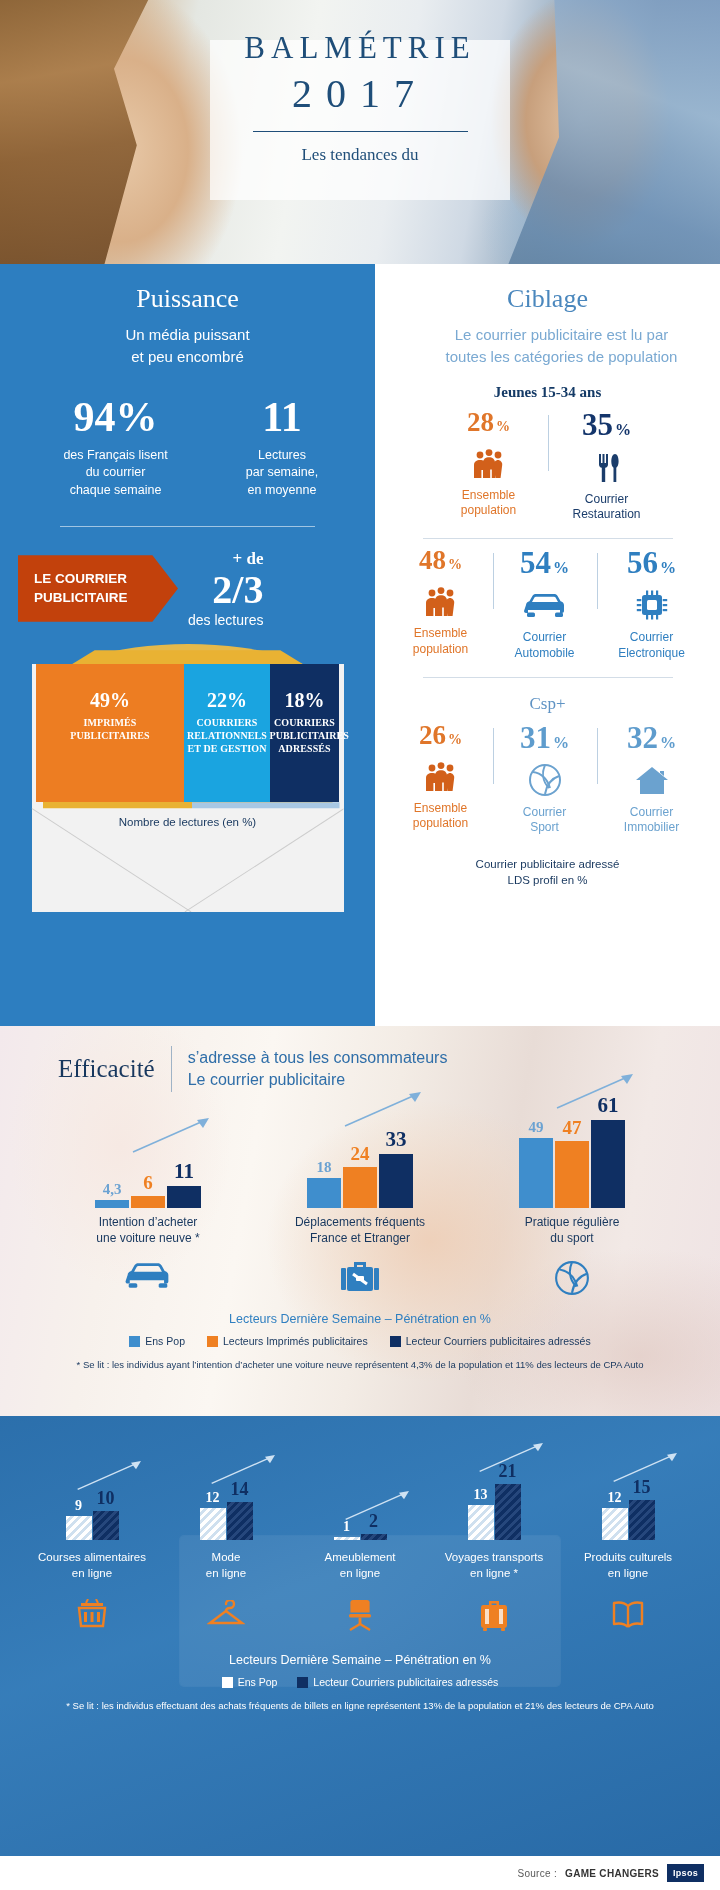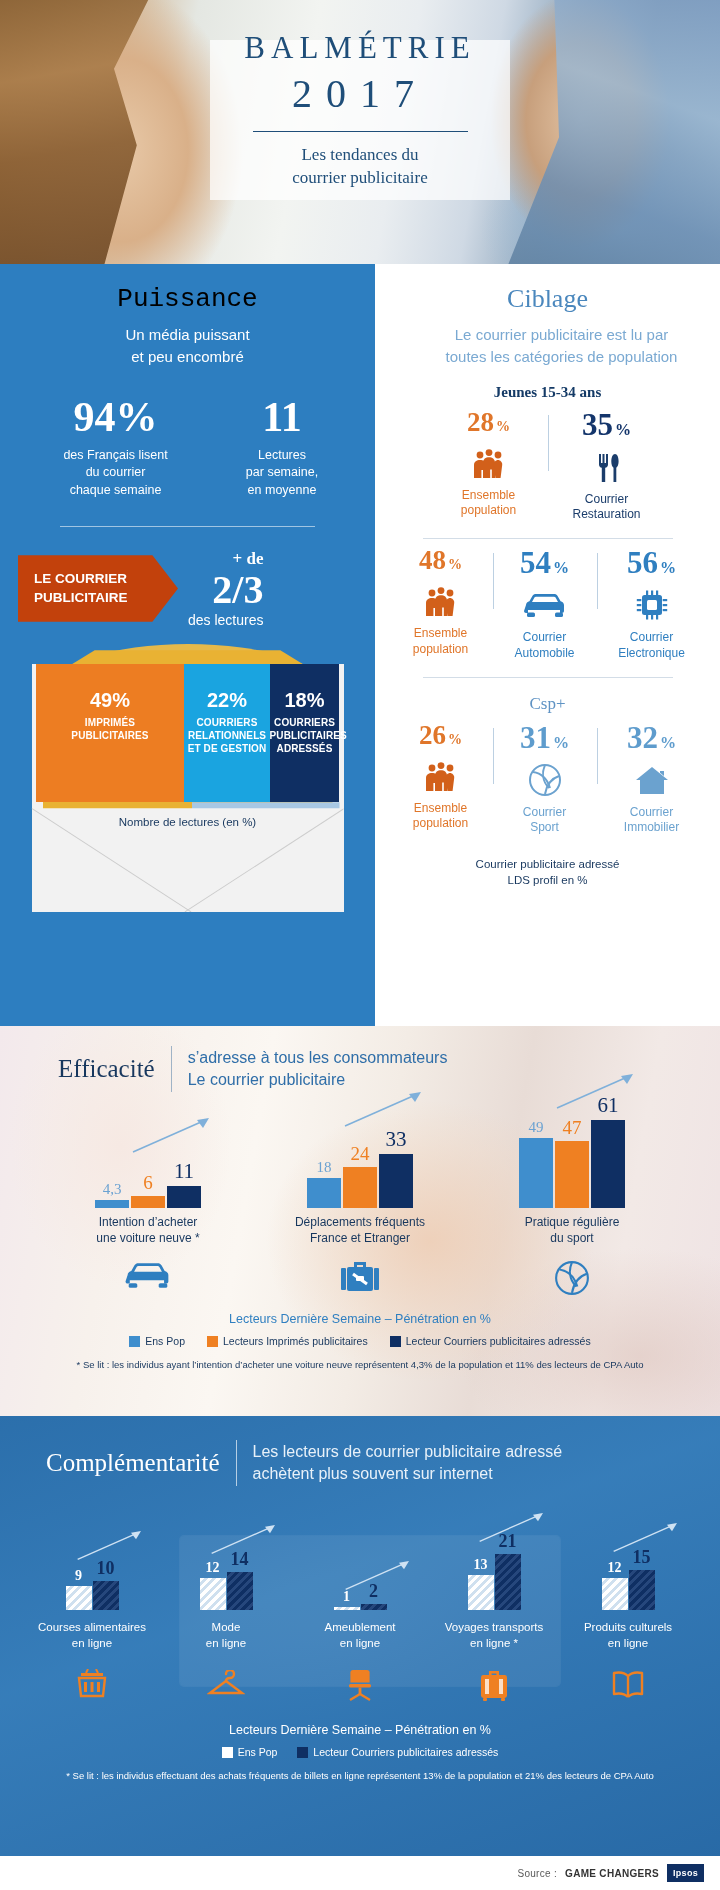--- a/index.html
+++ b/index.html
@@ -64,21 +64,21 @@
 
   
   .midband { display:flex; width:720px; height:762px; }
   .puissance { width:375px; background:#2d7ec0; position:relative; padding-top:20px; }
   .ciblage   { width:345px; background:#ffffff; position:relative; padding-top:20px; }
 
   .sec-title-serif {
     font-family:"Liberation Serif", serif; font-size:26px; text-align:center;
     font-weight:400;
   }
-  .puissance .sec-title-serif { color:#000000;font-family:Liberation Mono, monospace; }
+  .puissance .sec-title-serif { color:#ffffff; }
   .ciblage   .sec-title-serif { color:#4a87bd; }
 
   .sec-sub { text-align:center; font-size:15px; line-height:1.45; margin-top:10px; }
   .puissance .sec-sub { color:#ffffff; }
   .ciblage   .sec-sub { color:#7aa9d2;padding-left:28px; }
 
   .stat-row { display:flex; justify-content:center; margin-top:28px; gap:14px; }
   .stat-cell { text-align:center; color:#fff; }
   .stat-big {
     font-family:"Liberation Serif", serif; font-size:42px; font-weight:700; line-height:1;
@@ -106,21 +106,21 @@
     position:absolute; left:25px; top:10px; width:290px; height:228px;
     background:#e9b233;
     clip-path:polygon(18% 0, 82% 0, 100% 14%, 100% 100%, 0 100%, 0 14%);
     border-radius:6px 6px 0 0;
   }
   .env-gold2 {
     position:absolute; left:31px; top:4px; width:278px; height:210px;
     background:#e5b94b; border-radius:50% 50% 0 0 / 22% 22% 0 0;
   }
   .segs { position:absolute; left:18px; top:24px; width:304px; display:flex; height:138px; }
-  .seg { color:#fff; text-align:center; padding-top:26px; }
+  .seg { color:#fff; text-align:center; padding-top:26px;font-family:Liberation Serif, serif; }
   .seg-pct { font-size:20px; font-weight:700; line-height:1; }
   .seg-lbl { font-size:10px; font-weight:700; line-height:1.28; margin-top:7px; letter-spacing:.1px; }
   .seg-a { background:#ed7d22; width:49%; }
   .seg-b { background:#1aa4e0; width:28%; }
   .seg-c { background:#0f2f63; width:23%; }
   .seg-nm {
     position:absolute; left:174px; top:162px; width:148px; height:36px;
     background:#a8c8e4; color:#fff; font-size:10.5px; font-weight:700;
     display:flex; align-items:center; justify-content:center; line-height:1.3; text-align:center;
     clip-path:polygon(0 0, 100% 0, 100% 100%, 0 100%);
@@ -182,21 +182,21 @@
   .eff-title { font-family:"Liberation Serif", serif; font-size:25px; color:#17375e; font-weight:400; }
   .eff-vbar { width:1px; height:46px; background:#9fb3c6; margin:0 16px; }
   .eff-sub { font-size:16px; color:#2f6ea8; line-height:1.4; }
 
   .charts3 { position:relative; display:flex; justify-content:center; gap:62px; margin-top:20px; }
   .chart { width:150px; position:relative; text-align:center; }
   .bars { height:96px; display:flex; align-items:flex-end; justify-content:center; gap:2px; position:relative; }
   .bar { width:34px; position:relative; }
   .bar .val {
     position:absolute; left:50%; transform:translateX(-50%); bottom:100%;
-    font-family:"Liberation Serif", serif; font-weight:400; white-space:nowrap; margin-bottom:2px;
+    font-family:"Liberation Serif", serif; font-weight:700; white-space:nowrap; margin-bottom:2px;
   }
   .b1 { background:#3f8ecd; } .b1 .val { color:#6ba2d2; font-size:15px; }
   .b2 { background:#ef8022; } .b2 .val { color:#ef8022; font-size:19px; }
   .b3 { background:#0f2f63; } .b3 .val { color:#0f2f63; font-size:21px; }
   .arrow { position:absolute; right:8px; bottom:52px; width:84px; height:40px; pointer-events:none; }
   .chart-lbl { font-size:12px; color:#17375e; line-height:1.35; margin-top:6px; }
   .chart-ico { margin-top:14px; display:flex; justify-content:center; }
 
   .eff-legend-title { text-align:center; font-size:12.5px; color:#2f7fc0; margin-top:16px; position:relative; }
   .legend { display:flex; justify-content:center; gap:22px; margin-top:9px; position:relative; }
@@ -251,21 +251,20 @@
 <div class="page">
 
   <div class="header">
     <div class="header-photo"></div>
     <div class="header-panel"></div>
     <div class="header-text">
       <div class="h-brand">BALMÉTRIE</div>
       <div class="h-year">2017</div>
       <div class="h-rule"></div>
       <div class="h-sub">Les tendances du</div>
-      <div class="h-sub">courrier publicitaire</div>
     </div>
   </div>
 
   <div class="midband">
 
     <div class="puissance">
       <div class="sec-title-serif">Puissance</div>
       <div class="sec-sub">
         <div>Un média puissant</div>
         <div>et peu encombré</div>
@@ -674,28 +673,20 @@
         <span class="sw" style="background:#0f2f63"></span>
         <span>Lecteur Courriers publicitaires adressés</span>
       </div>
     </div>
     <div class="eff-note nowrap">* Se lit : les individus ayant l’intention d’acheter une voiture neuve représentent 4,3% de la population et 11% des lecteurs de CPA Auto</div>
   </div>
 
   <div class="compl">
     <div class="compl-photo"></div>
 
-    <div class="compl-head">
-      <div class="compl-title">Complémentarité</div>
-      <div class="compl-vbar"></div>
-      <div>
-        <div class="compl-sub">Les lecteurs de courrier publicitaire adressé</div>
-        <div class="compl-sub">achètent plus souvent sur internet</div>
-      </div>
-    </div>
 
     <div class="charts5">
 
       <div class="c5">
         <div class="bars">
           <svg class="arrow" viewBox="0 0 84 40" style="right:2px;bottom:44px;width:70px">
             <path d="M2 36 L70 6" stroke="#cfe2f3" stroke-width="1.6" fill="none"></path>
             <path d="M78 2 L66 4 L72 12 Z" fill="#cfe2f3"></path>
           </svg>
           <div class="bar cb1" style="height:24px">

